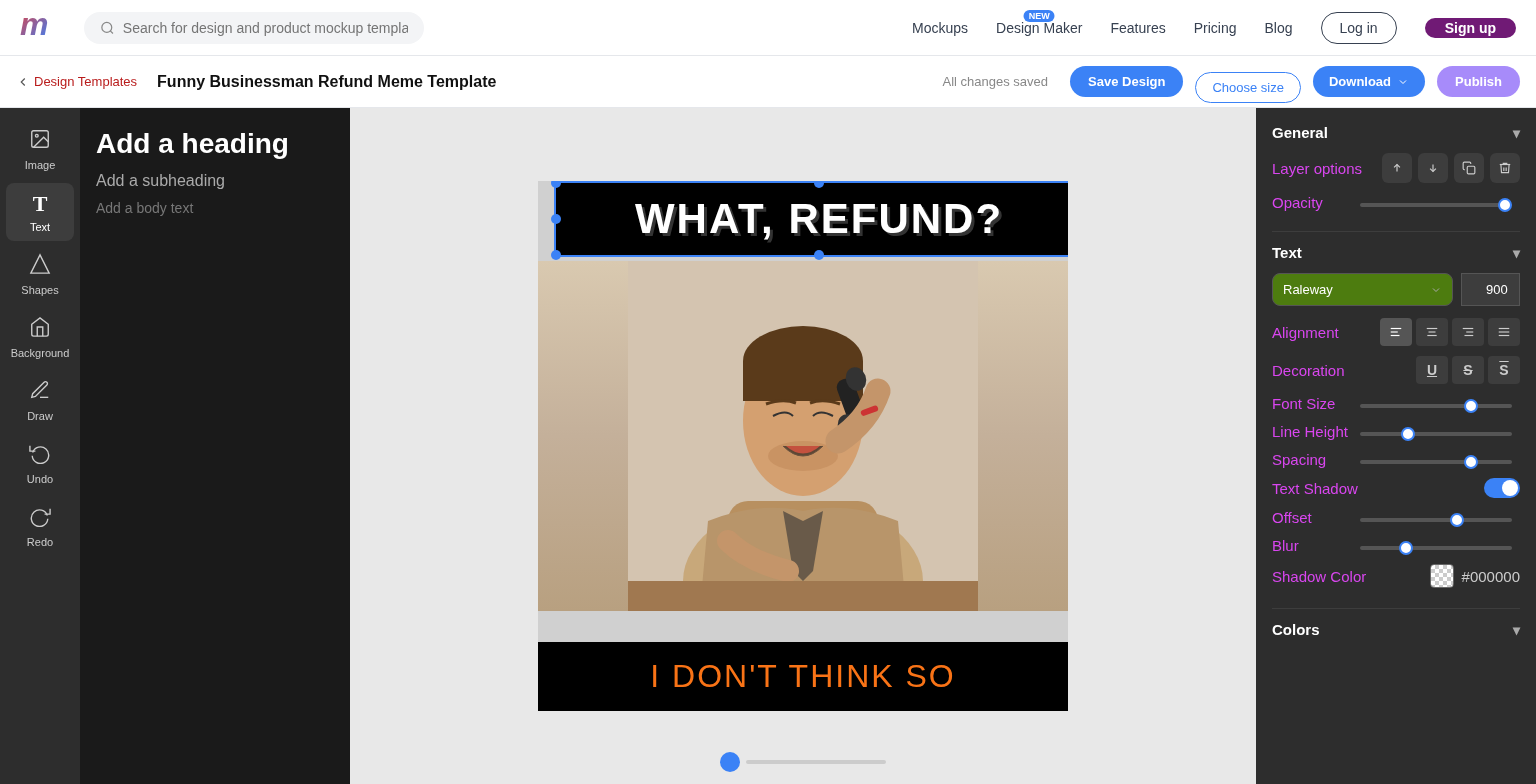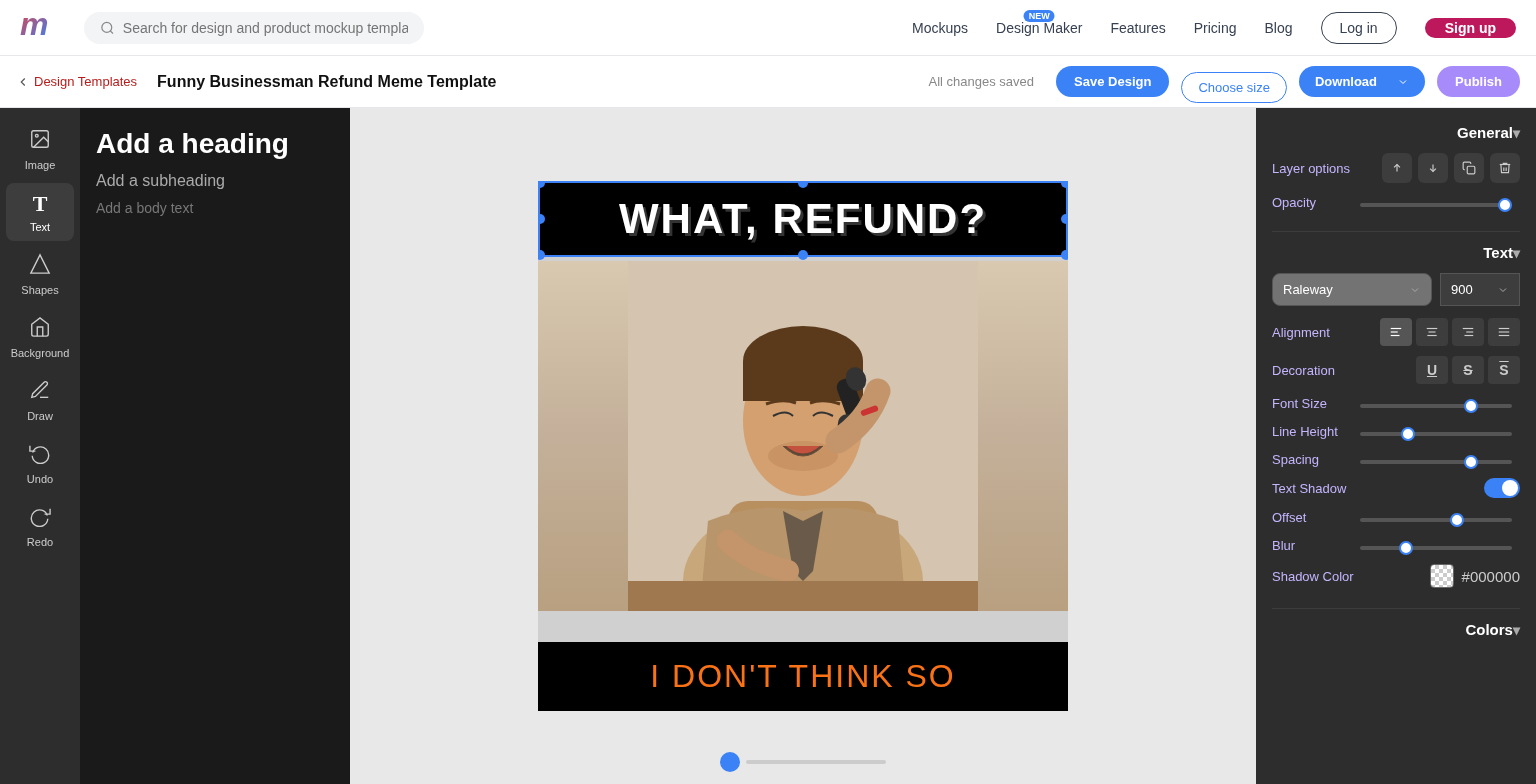--- a/index.html
+++ b/index.html
@@ -24,21 +24,21 @@
     .new-badge {
       position: absolute; top: -10px; left: 50%; transform: translateX(-50%);
       background: #3b82f6; color: #fff; font-size: 9px; font-weight: 700;
       padding: 1px 5px; border-radius: 10px;
     }
     .btn-login {
       border: 1.5px solid #374151; background: #fff; border-radius: 20px;
       padding: 7px 18px; font-size: 14px; cursor: pointer; color: #374151;
     }
     .btn-signup {
-      background: #be185d; color: #fff; border: none; border-radius: 20px;
+      background: #701a75; color: #fff; border: none; border-radius: 20px;
       padding: 2px 20px; font-size: 14px; cursor: pointer; font-weight: 600;
     }
 
     
     .second-bar {
       display: flex; align-items: center; background: #fff; height: 52px;
       padding: 0 16px; border-bottom: 1px solid #e5e7eb; gap: 12px;
     }
     .back-link { display: flex; align-items: center; gap: 4px; color: #b91c1c; font-size: 13px; cursor: pointer; }
     .page-title { font-size: 16px; font-weight: 600; color: #111; margin-left: 8px; }
@@ -48,21 +48,21 @@
       background: #3b82f6; color: #fff; border: none; border-radius: 20px;
       padding: 8px 18px; font-size: 13px; cursor: pointer; font-weight: 600;
     }
     .btn-choose-size {
       border: 1.5px solid #3b82f6; color: #3b82f6; background: #fff;
       border-radius: 20px; padding: 7px 16px; font-size: 13px; cursor: pointer; margin-top: 12px;
     }
     .btn-download {
       background: #3b82f6; color: #fff; border: none; border-radius: 20px;
       padding: 8px 16px; font-size: 13px; cursor: pointer; font-weight: 600;
-      display: flex; align-items: center; gap: 20px;
+      display: flex; align-items: center; gap: 6px;
     }
     .btn-publish {
       background: #a78bfa; color: #fff; border: none; border-radius: 20px;
       padding: 8px 18px; font-size: 13px; cursor: pointer; font-weight: 600;
     }
 
     
     .main-layout { display: flex; height: calc(784px - 108px); }
 
     
@@ -91,21 +91,21 @@
       flex: 1; background: #e8e8e8; display: flex; align-items: center; justify-content: center;
       position: relative; overflow: hidden;
     }
     .canvas-wrapper {
       position: relative; width: 530px; height: 530px;
     }
     .meme-canvas {
       width: 530px; height: 530px; background: #d0d0d0; position: relative; overflow: hidden;
     }
     .meme-top-bar {
-      background: #000; width: 100%; position: absolute; top: 0; left: 0;
+      background: #000; width: 100%; position: absolute; top: 0; left: 16px;
       display: flex; align-items: center; justify-content: center;
       padding: 14px 24px; z-index: 2;
     }
     .meme-top-text {
       color: #fff; font-size: 42px; font-weight: 900; letter-spacing: 2px;
       text-shadow: 3px 3px 0 #333;
     }
     .selection-box {
       position: absolute; top: 0; left: 0; right: 0; bottom: 0;
       border: 2px solid #3b82f6; pointer-events: none;
@@ -146,56 +146,56 @@
     .scroll-line {
       width: 140px; height: 4px; background: #ccc; border-radius: 2px;
     }
 
     
     .right-panel {
       width: 280px; background: #2d2d2d; padding: 16px; overflow-y: auto; flex-shrink: 0;
     }
     .panel-section { margin-bottom: 20px; }
     .panel-section-header {
-      display: flex; justify-content: flex-end; align-items: center;
+      display: flex; justify-content: space-between; align-items: center;
       color: #fff; font-size: 15px; font-weight: 600; margin-bottom: 12px;
     }
     .panel-section-header .chevron { color: #aaa; font-size: 14px; }
 
     
     .layer-options { display: flex; gap: 6px; align-items: center; }
     .layer-btn {
       width: 30px; height: 30px; background: #3d3d3d; border-radius: 6px;
       display: flex; align-items: center; justify-content: center;
       cursor: pointer; color: #ccc; font-size: 14px; border: none;
     }
 
     
     .prop-row { display: flex; align-items: center; justify-content: space-between; margin-bottom: 10px; }
-    .prop-label { color: #c4b5fd; font-size: 13px; min-width: 80px; }
+    .prop-label { color: #d946ef; font-size: 15px; min-width: 80px; }
     .slider-container { flex: 1; margin: 0 8px; }
     .slider {
       width: 100%; -webkit-appearance: none; height: 4px; background: #555;
       border-radius: 2px; outline: none; cursor: pointer;
     }
     .slider::-webkit-slider-thumb {
       -webkit-appearance: none; width: 14px; height: 14px; background: #fff;
       border-radius: 50%; cursor: pointer; border: 2px solid #3b82f6;
     }
 
     
     .font-row { display: flex; gap: 8px; margin-bottom: 12px; }
     .font-select {
-      flex: 1; background: #737373; border: 1px solid #555; border-radius: 8px;
+      flex: 1; background: #4d7c0f; border: 1px solid #555; border-radius: 8px;
       padding: 8px 10px; color: #fff; font-size: 13px; cursor: pointer;
       display: flex; align-items: center; justify-content: space-between;
     }
     .font-weight-select {
-      width: 80px; background: #3d3d3d; border: 1px solid #555; border-radius: 0;
-      padding: 8px 10px; color: #fff; font-size: 13px; cursor: pointer;
+      width: 59px; background: #3d3d3d; border: 1px solid #555; border-radius: 0;
+      padding: 8px 24px; color: #fff; font-size: 13px; cursor: pointer;
       display: flex; align-items: center; justify-content: space-between;
     }
 
     
     .align-btns { display: flex; gap: 4px; }
     .align-btn {
       width: 32px; height: 28px; background: #3d3d3d; border-radius: 4px;
       display: flex; align-items: center; justify-content: center;
       cursor: pointer; color: #ccc; font-size: 14px; border: none;
     }

